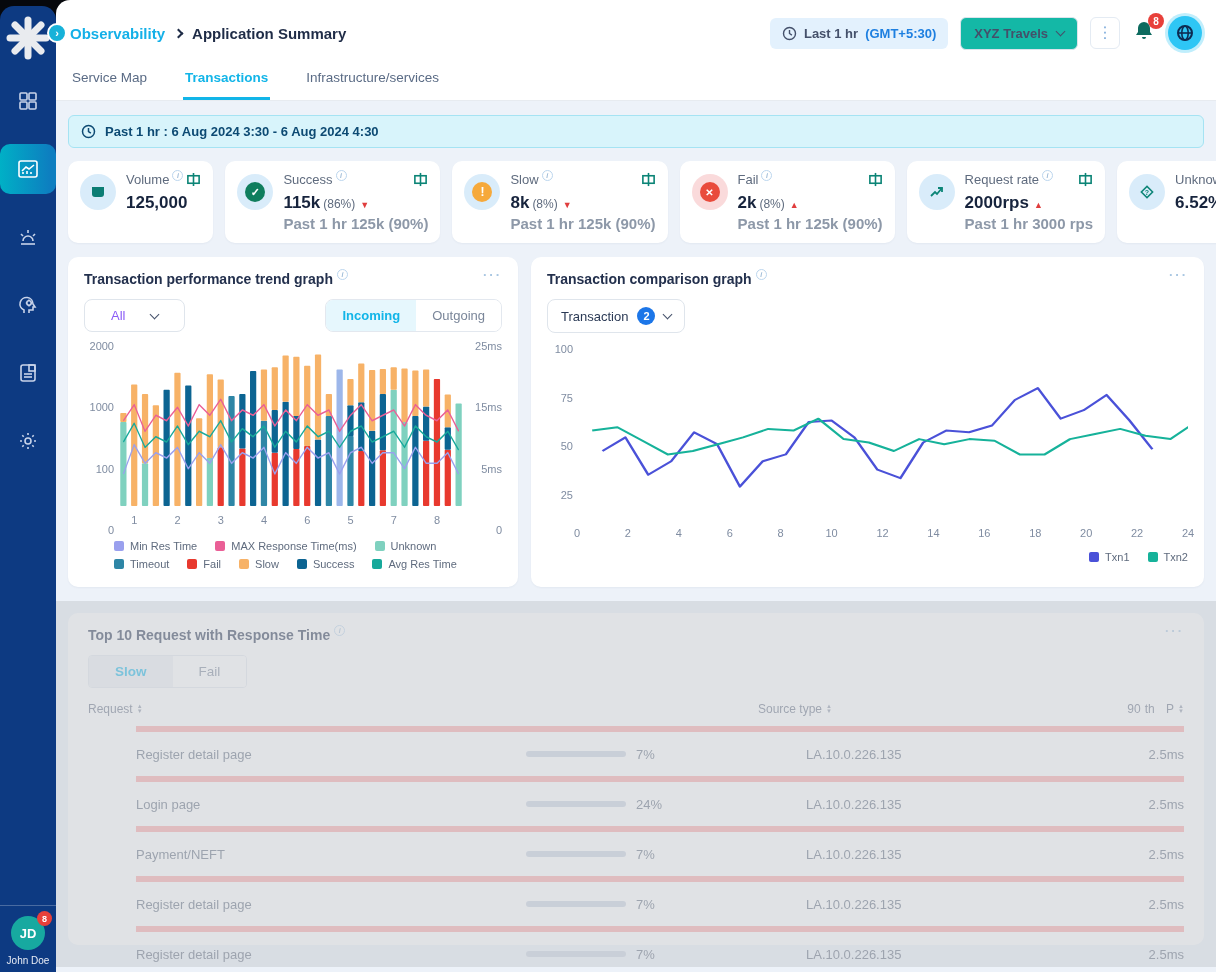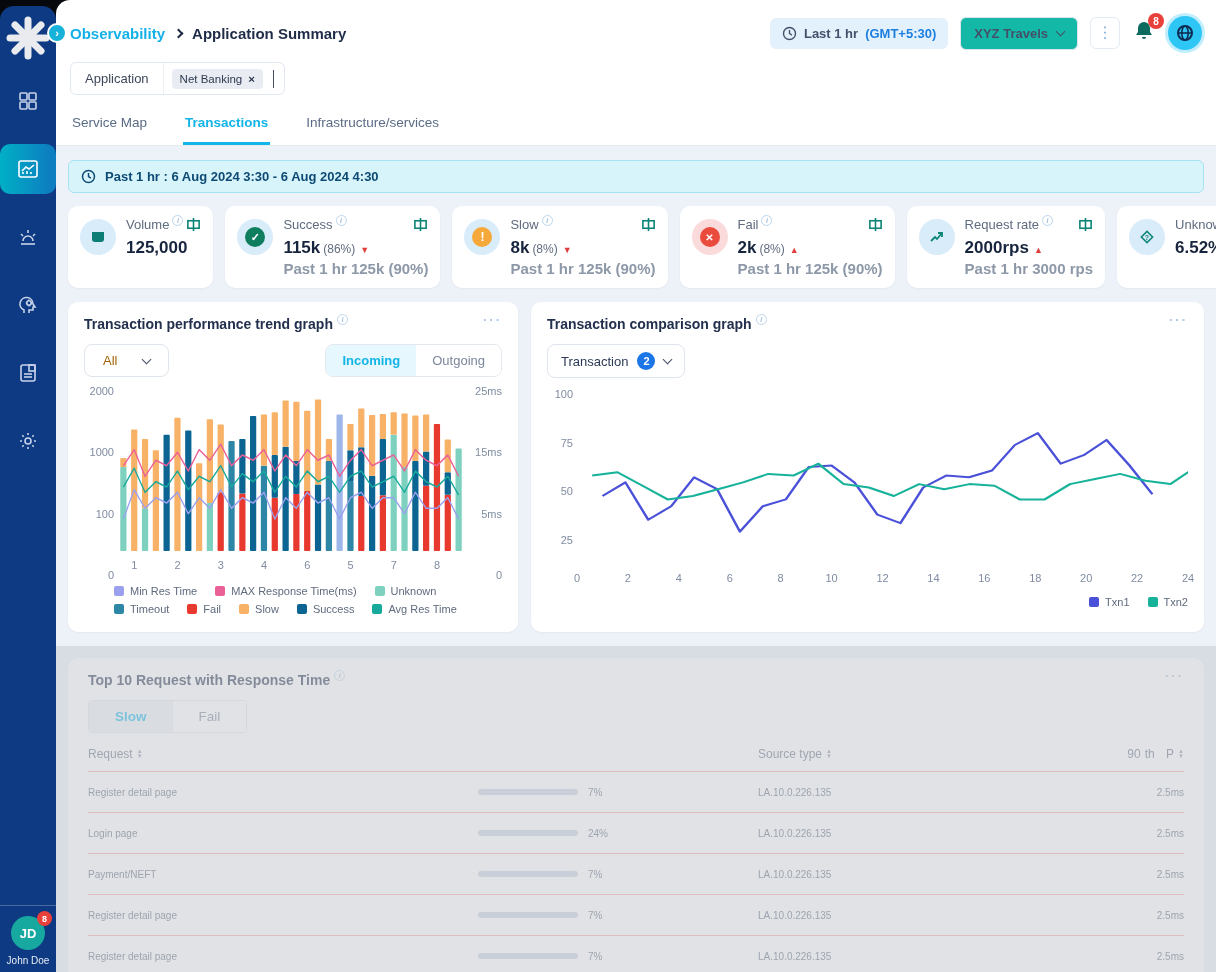--- a/index.html
+++ b/index.html
@@ -81,21 +81,21 @@
 
   
   .charts-row { display:flex; gap:13px; margin-top:14px; }
   .chart-card { background:#fff; border-radius:10px; padding:14px 16px; box-shadow:0 1px 2px rgba(30,50,90,.05); height:330px; position:relative; }
   .chart-card.left { width:450px; }
   .chart-card.right { flex:1; }
   .card-trow { display:flex; align-items:flex-start; gap:4px; }
   .card-title { font-size:14px; font-weight:bold; color:#23304d; }
   .dots-menu { margin-left:auto; color:#a8c6e2; font-weight:bold; font-size:13px; letter-spacing:2px; cursor:pointer; line-height:8px; }
   .ctrl-row { display:flex; align-items:center; justify-content:space-between; margin-top:12px; }
-  .select-box { display:flex; align-items:center; gap:26px; border:1px solid #dfe5ec; border-radius:8px; padding:8px 18px; font-size:13px; color:#a16207; cursor:pointer; }
+  .select-box { display:flex; align-items:center; gap:26px; border:1px solid #dfe5ec; border-radius:8px; padding:8px 26px; font-size:13px; color:#8b5cf6; cursor:pointer; }
   .seg { display:flex; border:1px solid #e3e8ef; border-radius:8px; overflow:hidden; }
   .seg-btn { font-size:13px; padding:8px 16px; color:#7a8699; cursor:pointer; background:#fff; }
   .seg-btn.active { background:#e6f7fd; color:#12b5e8; font-weight:bold; }
   .txn-select { display:inline-flex; align-items:center; gap:9px; border:1px solid #dfe5ec; border-radius:8px; padding:7px 13px;
     font-size:13px; color:#2b3a55; cursor:pointer; margin-top:12px; }
   .txn-badge { width:18px; height:18px; background:#1c76e8; font-size:11px; }
 
   .plot-wrap { display:flex; margin-top:14px; }
   .yl { width:34px; position:relative; font-size:11px; color:#7f8ca1; }
   .yr { width:38px; position:relative; font-size:11px; color:#7f8ca1; text-align:right; }
@@ -112,22 +112,22 @@
   
   .bottom-section { position:relative; margin:14px -12px 0 -12px; padding:12px 12px 0 12px; height:366px; }
   .table-card { background:#fff; border-radius:10px; padding:14px 20px 4px 20px; height:332px; }
   .ttab { display:flex; border:1px solid #e3e8ef; border-radius:4px; overflow:hidden; width:fit-content; margin-top:12px; }
   .ttab-btn { font-size:13.5px; padding:8px 26px; color:#7a8699; cursor:pointer; background:#fff; }
   .ttab-btn.active { color:#12b5e8; font-weight:bold; background:#eef1f5; }
   .thead { display:grid; grid-template-columns:390px 280px 1fr 100px; font-size:12px; color:#667085; padding:14px 0 10px 0; }
   .thead .col { display:flex; align-items:center; gap:4px; }
   .thead .col.r { justify-content:flex-end; }
   .sort { display:flex; flex-direction:column; line-height:5px; font-size:6px; color:#8b94a6; cursor:pointer; }
-  .trow { display:grid; grid-template-columns:390px 280px 1fr 100px; align-items:center; font-size:10px; color:#5f6b7e;
-    border-top:1px solid #fca5a5; padding:14.5px 0; }
+  .trow { display:grid; grid-template-columns:390px 280px 1fr 100px; align-items:center; font-size:13px; color:#5f6b7e;
+    border-top:6px solid #fca5a5; padding:14.5px 0;margin-left:48px; }
   .trow .r { text-align:right; }
   .pbar { display:flex; align-items:center; gap:10px; }
   .ptrack { width:100px; height:6px; border-radius:3px; background:#c9d2e0; overflow:hidden; }
   .pfill { height:100%; background:#e8a35c; border-radius:3px; }
   .dim-overlay { position:absolute; inset:0; background:rgba(201,205,211,.58); pointer-events:none; z-index:10; }
 </style>
 </head>
 <body>
 
 <div class="root">
@@ -240,30 +240,20 @@
         <div class="globe-btn">
           <svg width="20" height="20" viewBox="0 0 20 20">
             <circle cx="10" cy="10" r="7" fill="none" stroke="#0d2b52" stroke-width="2"></circle>
             <ellipse cx="10" cy="10" rx="3.2" ry="7" fill="none" stroke="#0d2b52" stroke-width="1.6"></ellipse>
             <line x1="3" y1="10" x2="17" y2="10" stroke="#0d2b52" stroke-width="1.6"></line>
           </svg>
         </div>
       </div>
     </div>
 
-    <div class="filter-row">
-      <div class="filter-box">
-        <span class="filter-label">Application</span>
-        <span class="filter-chip">
-          <span>Net Banking</span>
-          <span class="chip-x">×</span>
-        </span>
-        <span class="filter-caret"><span class="chev-down"></span></span>
-      </div>
-    </div>
 
     <div class="tabs-row">
       <div class="tab">Service Map</div>
       <div class="tab active">Transactions</div>
       <div class="tab">Infrastructure/services</div>
     </div>
 
     <div class="dash">
 
       <div class="banner">

